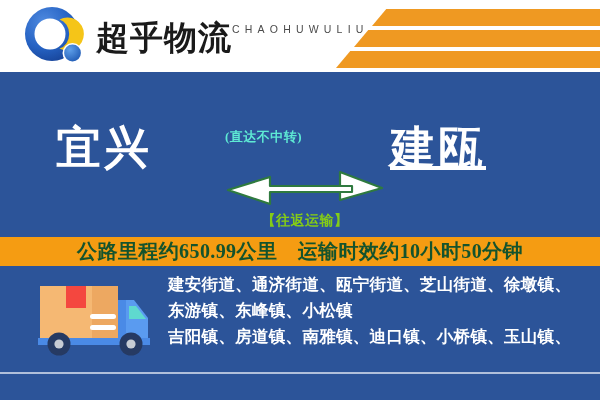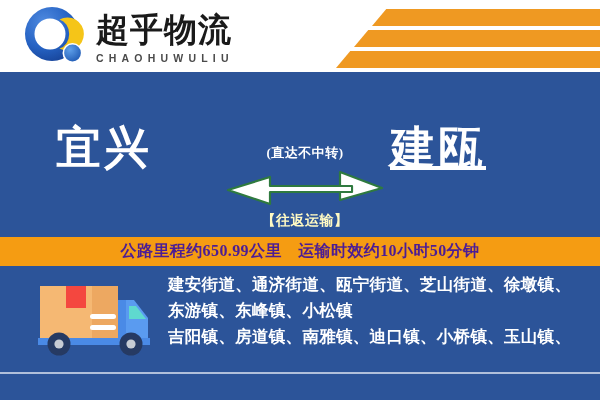--- a/index.html
+++ b/index.html
@@ -34,38 +34,38 @@
   }
 
   #logo-mark {
     width: 62px; height: 62px;
     position: relative;
     flex: 0 0 auto;
   }
 
   #brand-block {
     display: flex;
-    flex-direction: column;
+    flex-direction: row;
     justify-content: center;
     padding-top: 2px;
   }
 
   #brand-cn {
     font-family: "Liberation Serif", serif;
     font-size: 33px;
     font-weight: bold;
     color: #1a1a1a;
     letter-spacing: 1px;
     line-height: 1.12;
     white-space: nowrap;
   }
 
   #brand-en {
     font-size: 10.5px;
-    font-weight: bold;
+    font-weight: normal;
     color: #4a4a4a;
     letter-spacing: 5.2px;
     line-height: 1.2;
     margin-top: 3px;
     white-space: nowrap;
   }
 
   
   #stripes {
     position: absolute;
@@ -115,66 +115,65 @@
   #city-dest   { left: 390px; text-decoration: underline; }
 
   #route-middle {
     position: absolute;
     left: 225px; top: 0;
     width: 160px; height: 128px;
   }
 
   #route-note-top {
     position: absolute;
-    left: 0; top: 44px;
+    left: 0; top: 28px;
     width: 160px;
-    text-align: center;
     font-family: "Liberation Serif", serif;
     font-size: 13px;
     font-weight: bold;
-    color: #ffffff;
+    color: #5eead4;
     letter-spacing: 0.5px;
     white-space: nowrap;
   }
 
   #route-arrow {
     position: absolute;
     left: -3px; top: 66px;
     width: 166px; height: 46px;
   }
 
   #route-note-bottom {
     position: absolute;
     left: 0; top: 112px;
     width: 160px;
     text-align: center;
     font-family: "Liberation Serif", serif;
     font-size: 14px;
     font-weight: bold;
-    color: #fef9c3;
+    color: #84cc16;
     letter-spacing: 0.5px;
     white-space: nowrap;
   }
 
   
   #stats-bar {
     position: absolute;
     left: 0; top: 165px;
     width: 600px; height: 29px;
     background: #f59c12;
     display: flex;
     align-items: center;
     justify-content: center;
   }
 
   #stats-text {
     font-family: "Liberation Serif", serif;
-    font-size: 16px;
-    font-weight: bold;
-    color: #4c1d95;
+    font-size: 20px;
+    font-weight: bold;
+    color: #14532d;
     letter-spacing: 0.4px;
     white-space: nowrap;
   }
 
   
   #coverage {
     position: absolute;
     left: 0; top: 194px;
     width: 600px; height: 106px;
   }

